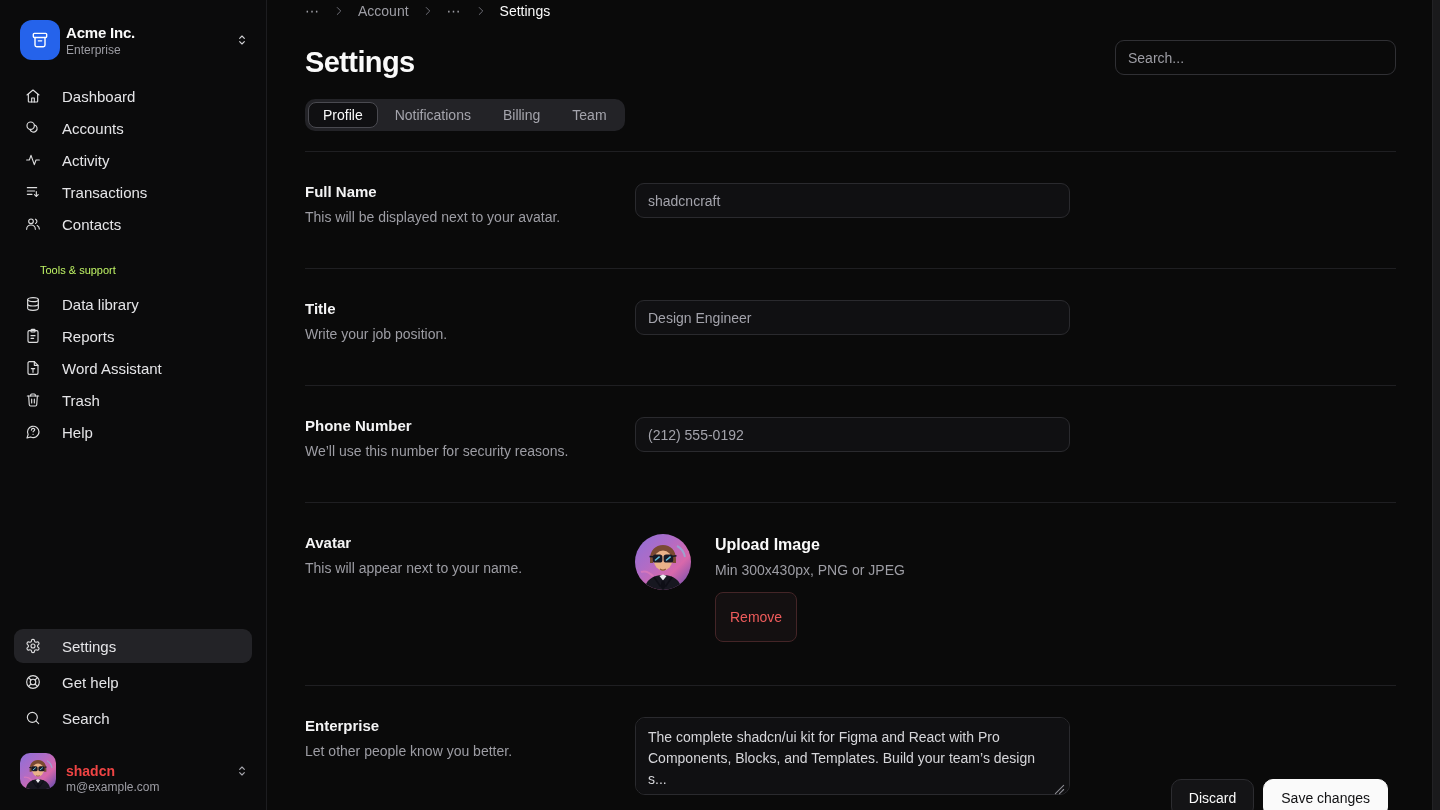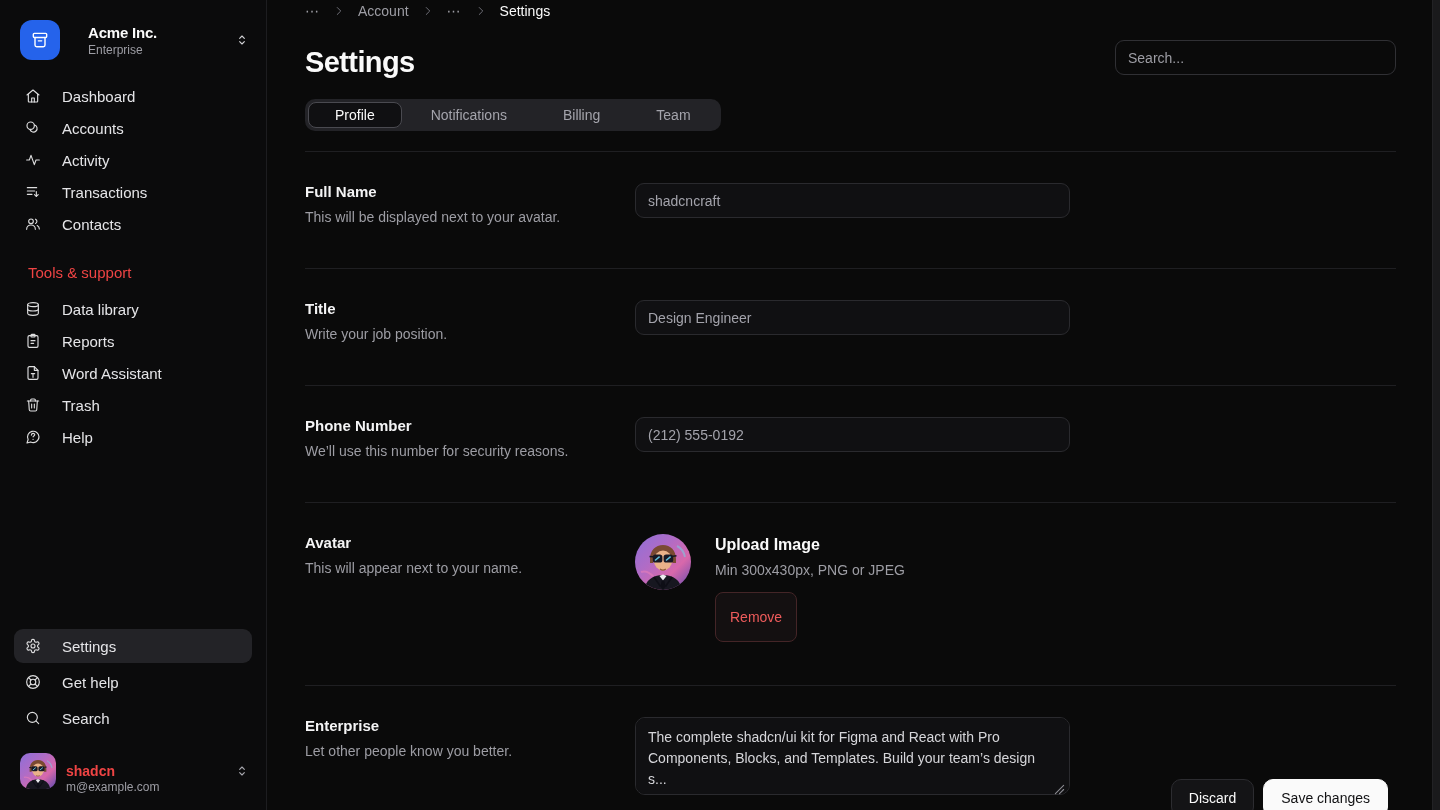--- a/index.html
+++ b/index.html
@@ -5,33 +5,33 @@
   * { margin:0; padding:0; box-sizing:border-box; }
   html,body { background:#000; }
   body { font-family:"Liberation Sans", sans-serif; }
   .screen { position:relative; width:1440px; height:810px; background:#0a0a0a; overflow:hidden; color:#fafafa; }
 
   svg.s { fill:none; stroke:currentColor; stroke-width:1.7; stroke-linecap:round; stroke-linejoin:round; }
   .ic { width:16px; height:16px; flex:0 0 16px; display:inline-flex; }
 
   
   .sidebar { position:absolute; left:0; top:0; width:267px; height:810px; background:#0b0b0c; border-right:1px solid #1d1d20; display:flex; flex-direction:column; }
-  .org { display:flex; align-items:center; gap:28px; padding:20px 16px 16px 20px; cursor:pointer; }
+  .org { display:flex; align-items:center; gap:6px; padding:20px 16px 16px 20px; cursor:pointer; }
   .org-logo { width:40px; height:40px; border-radius:12px; background:#2563eb; display:flex; align-items:center; justify-content:center; color:#fff; }
   .org-logo svg { width:20px; height:20px; }
   .org-meta { flex:1; min-width:0; }
   .org-name { font-size:15px; font-weight:700; color:#fafafa; letter-spacing:-0.2px; }
   .org-plan { font-size:12px; color:#9d9da4; margin-top:2px; }
   .updown { color:#d2d2d6; }
 
   .navlist { list-style:none; padding:4px 14px 0; }
   .nav-item { display:flex; align-items:center; gap:21px; height:32px; padding:0 11px; border-radius:9px; font-size:15px; color:#e5e5e8; cursor:pointer; }
   .nav-item .ic { color:#dededf; }
   .nav-item.active { background:#232327; }
-  .section-label { font-size:15px; color:#ef4444; padding:24px 28px 8px; }
+  .section-label { font-size:11px; color:#bef264; padding:24px 40px 8px; }
   .spacer { flex:1; }
 
   .footer-nav { padding:0 14px; }
   .footer-nav .nav-item { height:34px; margin-bottom:2px; }
 
   .user-row { display:flex; align-items:center; gap:10px; padding:10px 16px 16px 20px; cursor:pointer; }
   .user-avatar { width:36px; height:36px; border-radius:10px; overflow:hidden; flex:0 0 36px; }
   .user-avatar svg { display:block; width:36px; height:36px; }
   .user-meta { flex:1; min-width:0; }
   .user-name { font-size:14px; font-weight:700; color:#ef4444;margin-top:16px; }
@@ -47,21 +47,21 @@
   .crumb-sep { color:#6e6e76; display:flex; }
   .crumb-sep svg { width:14px; height:14px; }
   .crumb-ellipsis { letter-spacing:1px; cursor:pointer; }
 
   .page-title { font-size:29px; font-weight:700; letter-spacing:-0.6px; color:#fafafa; margin-top:26px; }
 
   .search-box { position:absolute; left:848px; top:40px; width:281px; height:35px; background:transparent; border:1px solid #303034; border-radius:9px; color:#d4d4d8; font-size:14px; padding:0 12px; outline:none; font-family:"Liberation Sans", sans-serif; }
   .search-box::placeholder { color:#9d9da4; }
 
   .tabs { display:inline-flex; align-items:center; margin-top:20px; background:#232327; border-radius:10px; padding:3px; gap:2px; }
-  .tab { font-size:14px; color:#a4a4ac; padding:4px 26px; border-radius:8px; border:1px solid transparent; cursor:pointer; }
+  .tab { font-size:14px; color:#a4a4ac; padding:4px 14px; border-radius:8px; border:1px solid transparent; cursor:pointer; }
   .tab.active { background:#101012; border-color:#4a4a50; color:#fafafa; }
 
   .divider { height:1px; background:#1f1f22; margin-top:20px; }
 
   .form-row { display:grid; grid-template-columns:330px 1fr; padding:31px 0 43px; border-bottom:1px solid #1f1f22; }
   .form-row.no-border { border-bottom:none; padding-bottom:0; }
   .row-label { font-size:15px; font-weight:600; color:#f4f4f5; }
   .row-desc { font-size:14px; color:#9d9da4; margin-top:9px; }
 
   .text-input { width:435px; height:35px; background:#101012; border:1px solid #2a2a2e; border-radius:9px; color:#a3a3ab; font-size:14px; padding:0 12px; outline:none; font-family:"Liberation Sans", sans-serif; }

